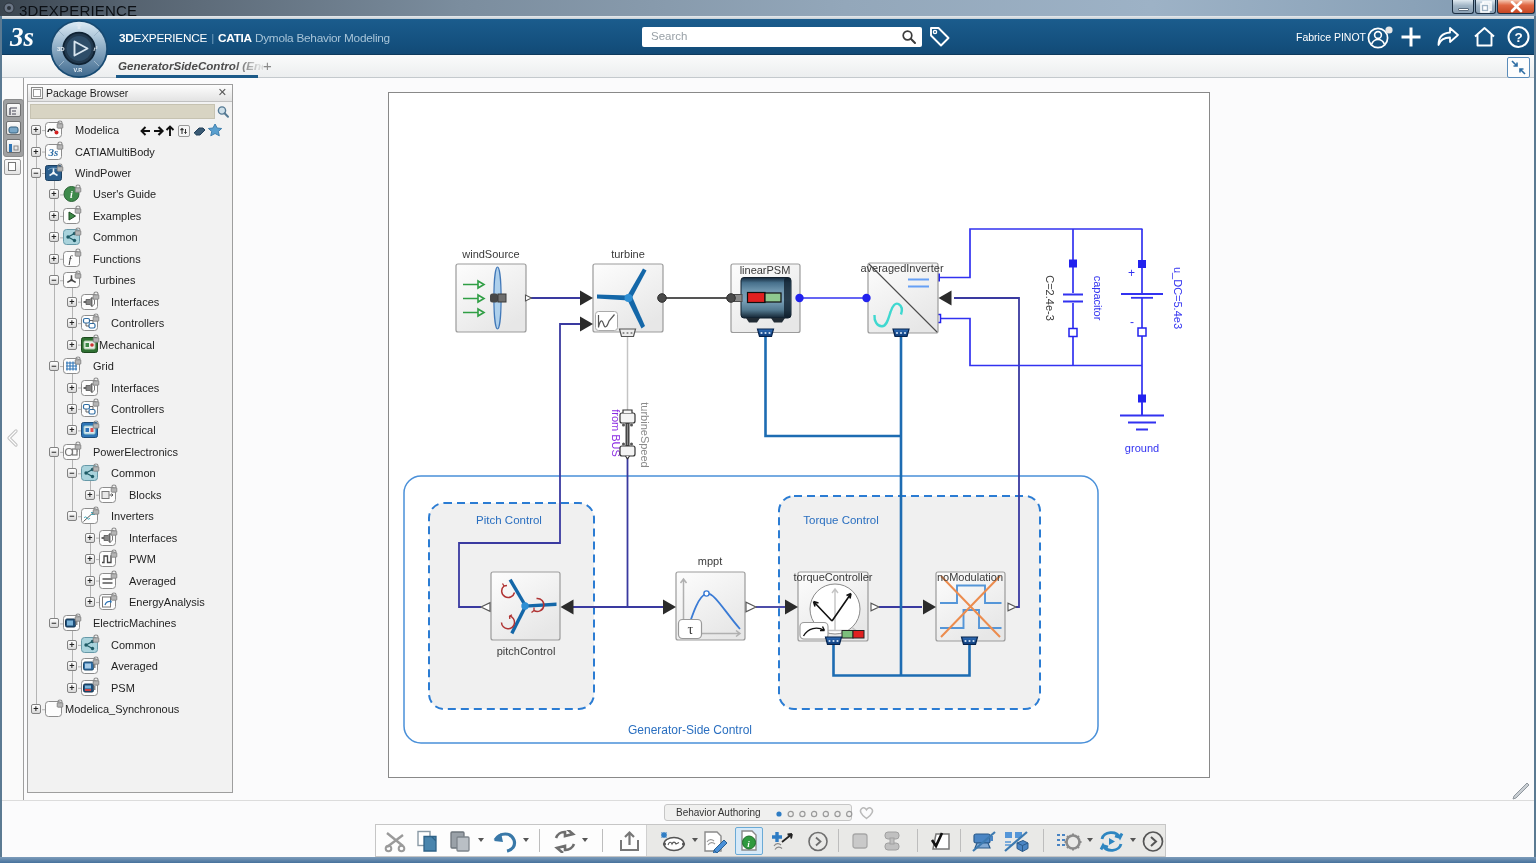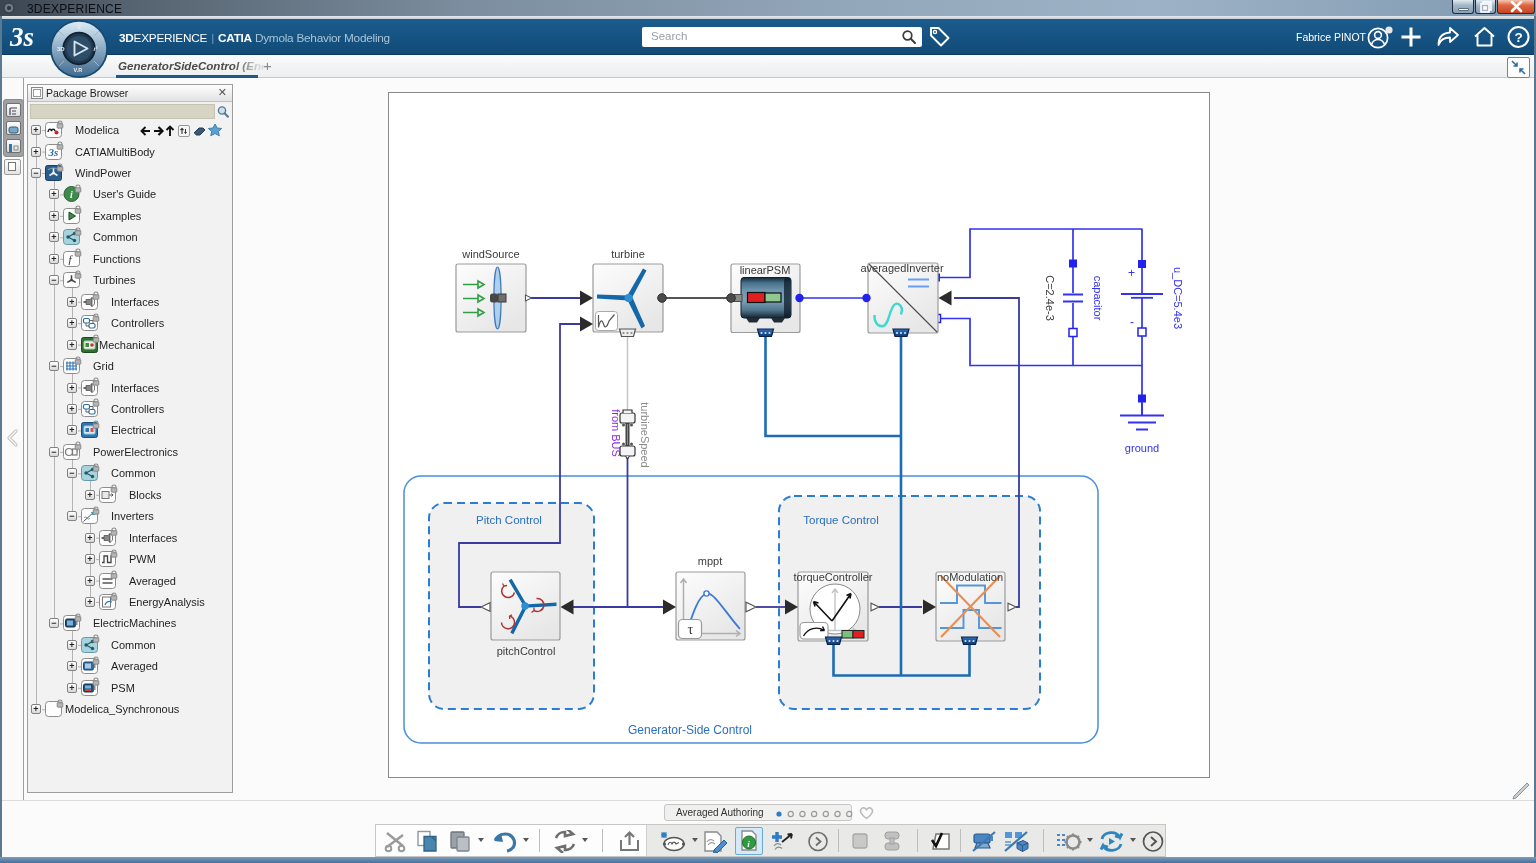--- a/index.html
+++ b/index.html
@@ -1,20 +1,20 @@
 <!DOCTYPE html>
 <html><head><meta charset="utf-8">
 <style>
 *{margin:0;padding:0;box-sizing:border-box}
 html,body{width:1536px;height:863px;overflow:hidden;background:#fbfbfc;
 font-family:"Liberation Sans",sans-serif;position:relative}
 .abs{position:absolute}
 #titlebar{left:0;top:0;width:1536px;height:16px;
 background:linear-gradient(90deg,#3a4550 0%,#55626f 8%,#7b8d9e 30%,#93a7ba 55%,#9db2c6 75%,#8aa2b8 92%,#7f99b1 100%);}
-#titlebar .tt{position:absolute;left:27px;top:2px;font-size:12px;color:#0b0f14;letter-spacing:0.2px}
+#titlebar .tt{position:absolute;left:19px;top:2px;font-size:15px;color:#0b0f14;letter-spacing:0.2px}
 #divider{left:0;top:16px;width:1536px;height:3px;background:linear-gradient(#e8ecef,#c2cbd3)}
 #bluebar{left:0;top:19px;width:1536px;height:36px;background:linear-gradient(#1b5c8d,#14507e 70%,#124a76);border-bottom:1px solid #0e3a5d}
 #tabrow{left:0;top:55px;width:1536px;height:23px;background:linear-gradient(#fafbfb,#eceeef);border-bottom:1px solid #c4c9cd}
 #apptitle{position:absolute;left:119px;top:31px;font-size:11.8px;letter-spacing:-0.25px;color:#fff;white-space:nowrap}
 #apptitle .lt{color:#a7c4d8}
 #apptitle .sep{color:#6f9cbb;font-weight:300;padding:0 4px}
 #tabtext{position:absolute;left:118px;top:59px;font-size:11.6px;font-weight:bold;font-style:italic;color:#4b4b4b;white-space:nowrap;width:145px;overflow:hidden;
 -webkit-mask-image:linear-gradient(90deg,#000 80%,rgba(0,0,0,0.15) 97%);mask-image:linear-gradient(90deg,#000 80%,rgba(0,0,0,0.15) 97%)}
 #tabplus{position:absolute;left:263px;top:57px;font-size:15px;color:#8a8a8a}
 #tabline{position:absolute;left:116px;top:75px;width:142px;height:3px;background:#1c5a88}
@@ -792,21 +792,21 @@
 <polygon points="879,607 871,603.16 871,610.84" fill="#fff" stroke="#555" stroke-width="1.1"></polygon>
 <polygon points="936,607 923,599.46 923,614.54" fill="#2b2b2b"></polygon>
 <polygon points="1016,607 1008,603.16 1008,610.84" fill="#fff" stroke="#555" stroke-width="1.1"></polygon>
 <polygon points="938.5,298 951.5,290.46 951.5,305.54" fill="#2b2b2b"></polygon>
 <circle cx="662" cy="298" r="4.3" fill="#4a4a4a" stroke="#2e2e2e" stroke-width="1"></circle>
 <circle cx="731" cy="298" r="4.3" fill="#4a4a4a" stroke="#2e2e2e" stroke-width="1"></circle>
 <circle cx="799.5" cy="298" r="4.2" fill="#2222ee"></circle>
 <circle cx="866.5" cy="298" r="4.2" fill="#2222ee"></circle>
 </svg>
 <div class="abs" id="batab">
-    <div class="t">Averaged Authoring</div>
+    <div class="t">Behavior Authoring</div>
 <svg style="position:absolute;left:109px;top:4px" width="80" height="10" viewBox="0 0 80 10">
       <circle cx="5.0" cy="5" r="2.6" fill="#2e7cc4" stroke="none" stroke-width="1.2"></circle>
       <circle cx="16.7" cy="5" r="2.6" fill="none" stroke="#9a9a9a" stroke-width="1.2"></circle>
       <circle cx="28.4" cy="5" r="2.6" fill="none" stroke="#9a9a9a" stroke-width="1.2"></circle>
       <circle cx="40.099999999999994" cy="5" r="2.6" fill="none" stroke="#9a9a9a" stroke-width="1.2"></circle>
       <circle cx="51.8" cy="5" r="2.6" fill="none" stroke="#9a9a9a" stroke-width="1.2"></circle>
       <circle cx="63.5" cy="5" r="2.6" fill="none" stroke="#9a9a9a" stroke-width="1.2"></circle>
       <circle cx="75.19999999999999" cy="5" r="2.6" fill="none" stroke="#9a9a9a" stroke-width="1.2"></circle>
     </svg>
 </div>

